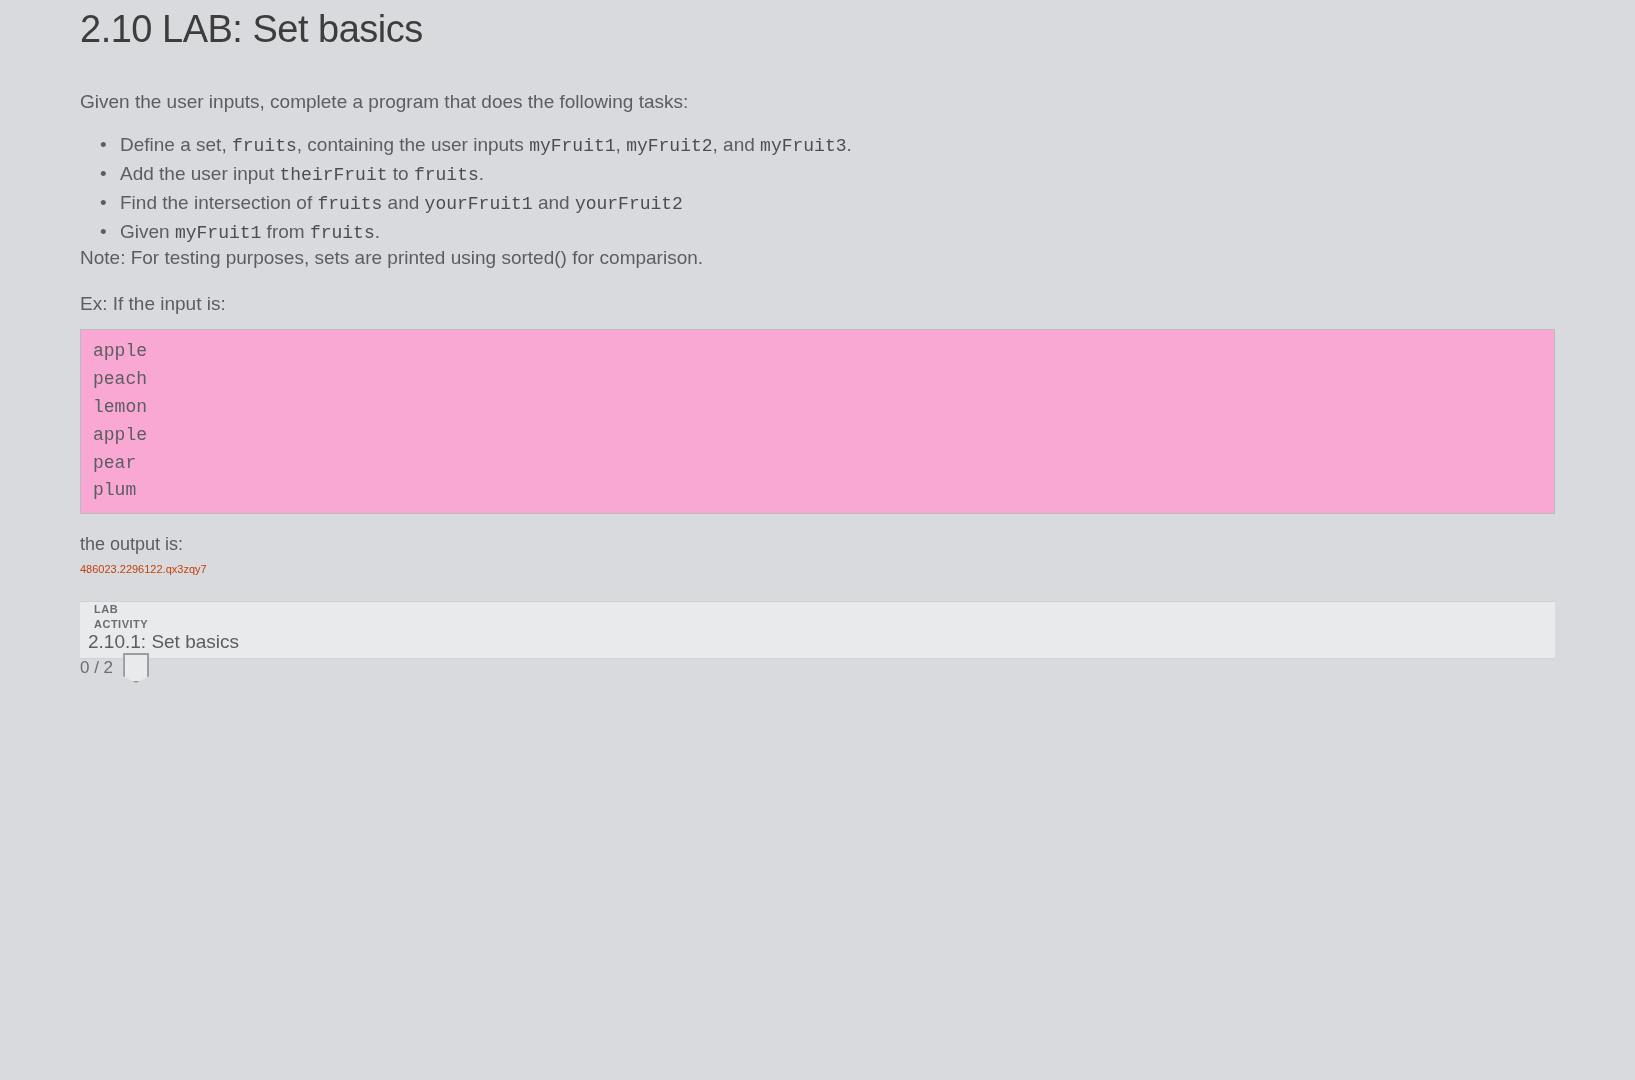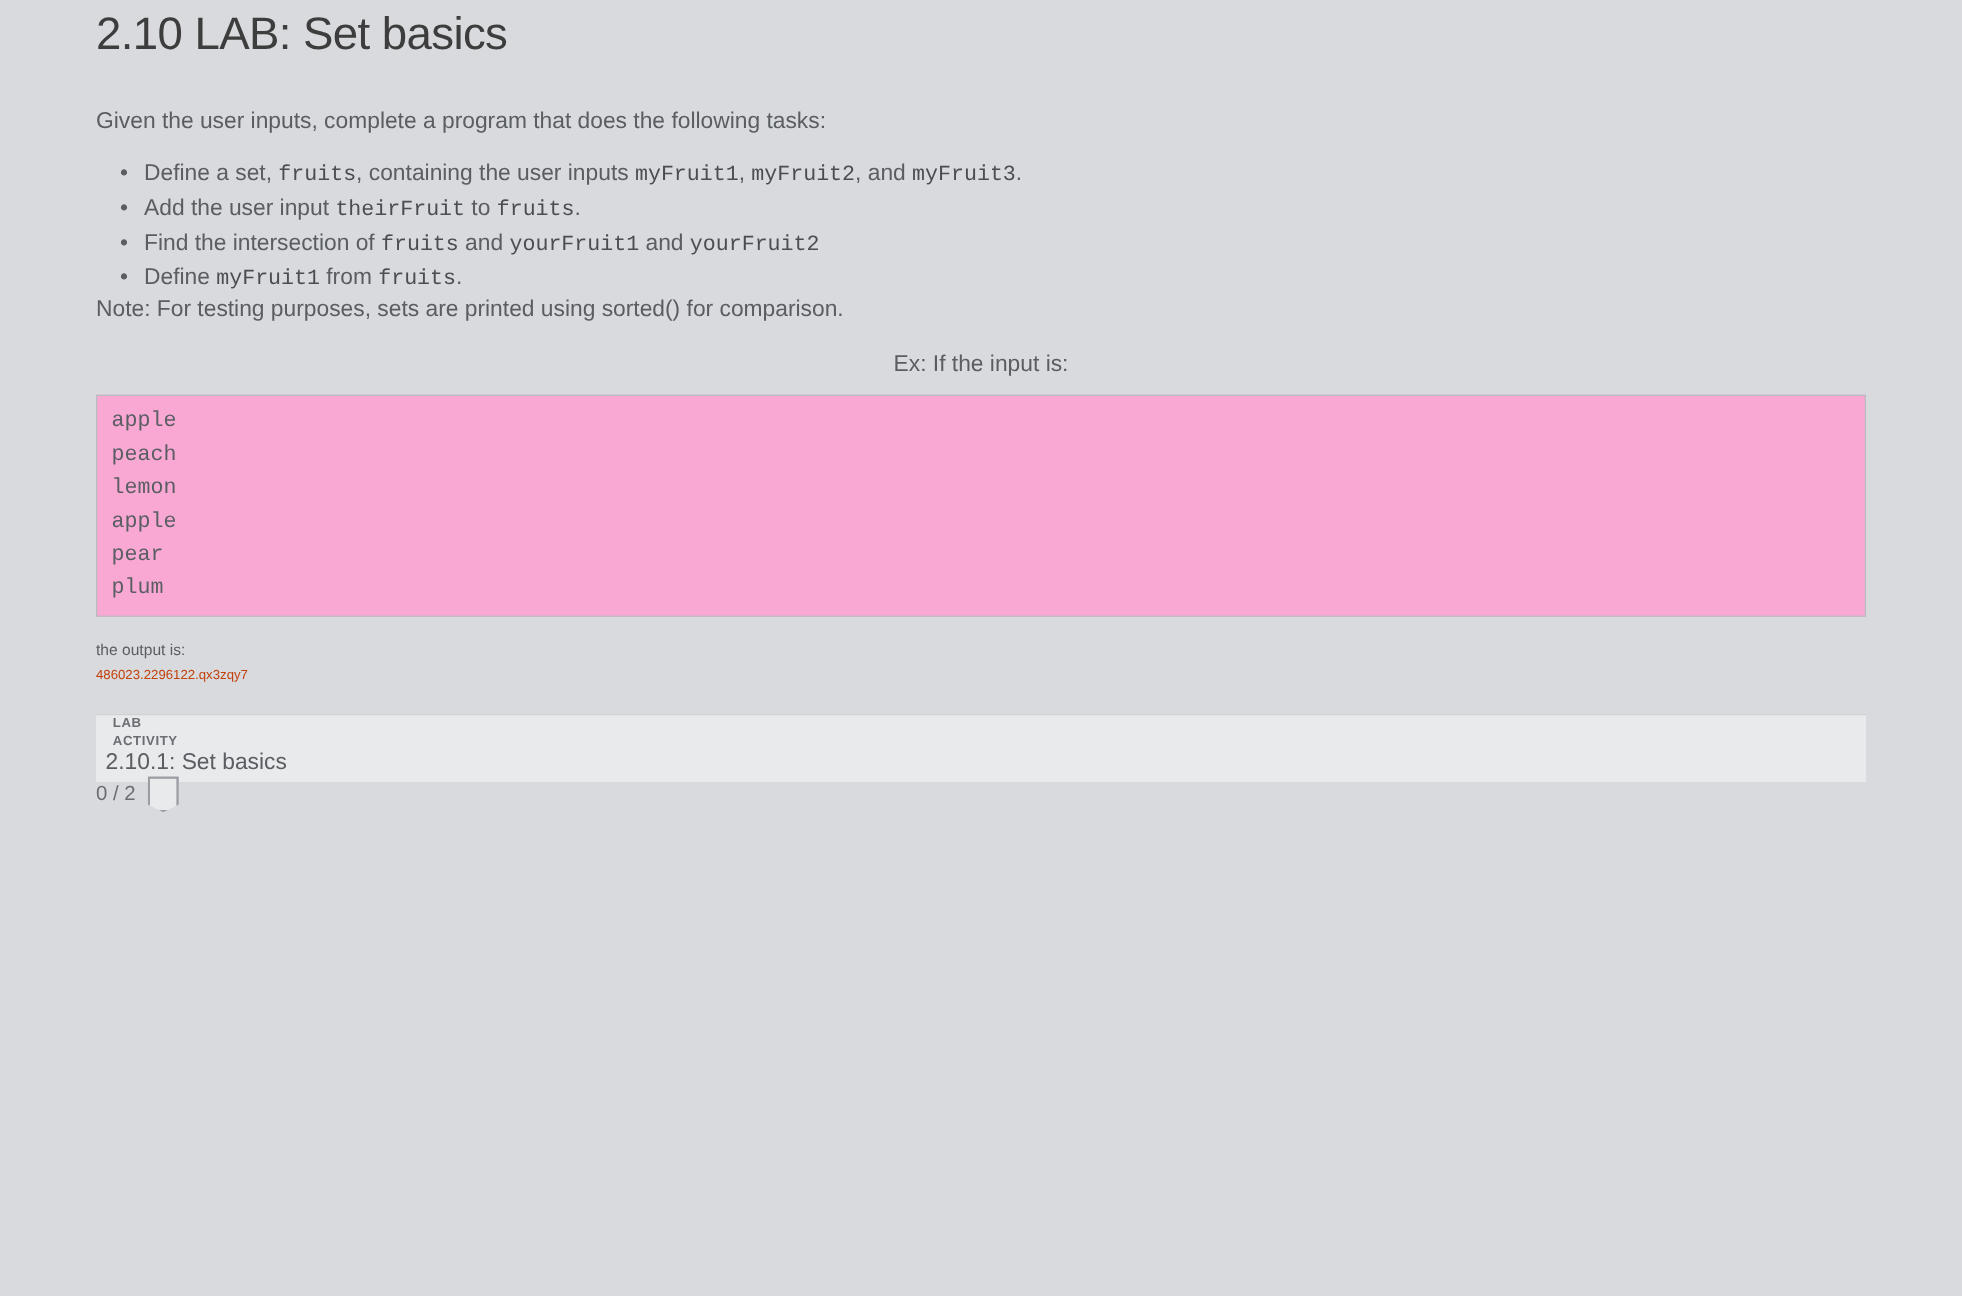--- a/index.html
+++ b/index.html
@@ -52,35 +52,34 @@
     }
     .note {
       font-size: 19px;
       color: #5a5e62;
       margin-bottom: 24px;
     }
     .ex-label {
       font-size: 19px;
       color: #5a5e62;
       margin-bottom: 14px;
-      text-align: center;
     }
     .code-block {
       border: 1px solid #b8bcc0;
       background: #f9a8d4;
       padding: 8px 12px;
       font-family: "Courier New", Courier, monospace;
       font-size: 18px;
       color: #5a5e62;
       line-height: 1.55;
       white-space: pre;
       margin-bottom: 20px;
     }
     .output-label {
-      font-size: 13px;
+      font-size: 18px;
       color: #5a5e62;
       margin-bottom: 14px;
     }
     .watermark {
       font-size: 11px;
       color: #c2410c;
       margin-bottom: 26px;
       margin-top: -6px;
     }
     .lab-bar {
@@ -143,21 +142,21 @@
     <li>
       <span>Define a set, </span><code>fruits</code><span>, containing the user inputs </span><code>myFruit1</code><span>, </span><code>myFruit2</code><span>, and </span><code>myFruit3</code><span>.</span>
     </li>
     <li>
       <span>Add the user input </span><code>theirFruit</code><span> to </span><code>fruits</code><span>.</span>
     </li>
     <li>
       <span>Find the intersection of </span><code>fruits</code><span> and </span><code>yourFruit1</code><span> and </span><code>yourFruit2</code><span></span>
     </li>
     <li>
-      <span>Define </span><code>myFruit1</code><span> from </span><code>fruits</code><span>.</span>
+      <span>Given </span><code>myFruit1</code><span> from </span><code>fruits</code><span>.</span>
     </li>
   </ul>
 
   <p class="note">Note: For testing purposes, sets are printed using sorted() for comparison.</p>
 
   <p class="ex-label">Ex: If the input is:</p>
 
   <div class="code-block">apple
 peach
 lemon

